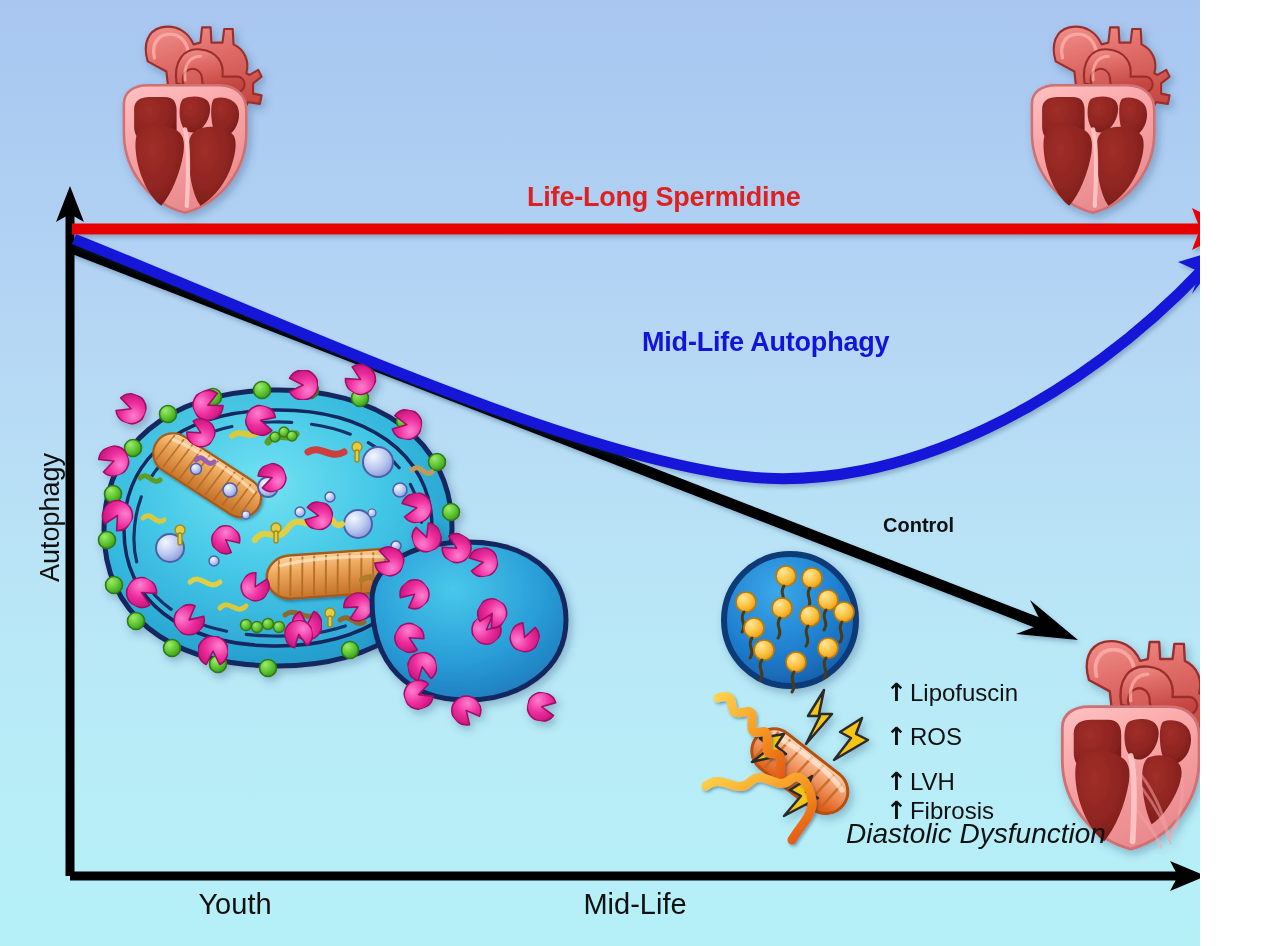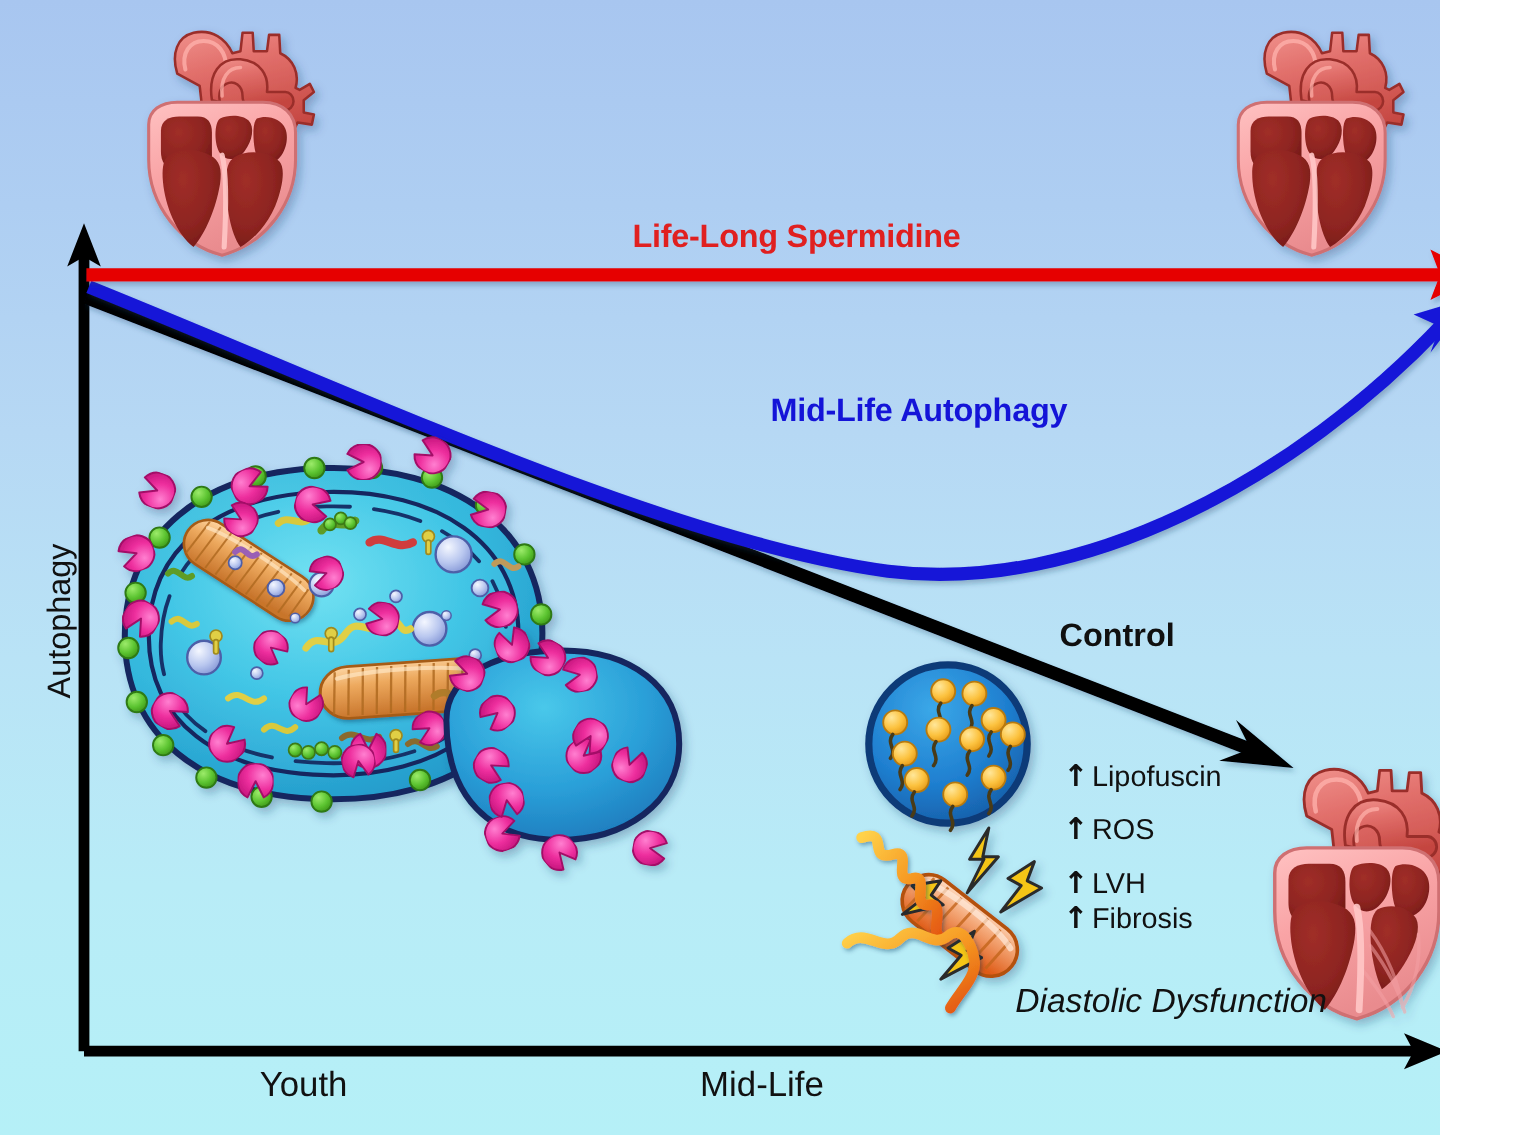--- a/index.html
+++ b/index.html
@@ -38,21 +38,21 @@
   }
   .lbl-midlife {
     font-size: 27px;
     font-weight: bold;
     color: #1414d8;
     left: 642px;
     top: 327px;
     letter-spacing: -0.2px;
   }
   .lbl-control {
-    font-size: 27px;
+    font-size: 20px;
     font-weight: bold;
     color: #101010;
     left: 883px;
     top: 514px;
   }
   .lbl-normal-autophagy {
     font-size: 24px;
     left: 133px;
     top: 670px;
     color: #1a1a1a;
@@ -66,29 +66,30 @@
     text-align: center;
     transform: rotate(-90deg);
   }
   .tick {
     font-size: 29px;
     color: #111111;
     text-align: center;
     top: 888px;
     width: 220px;
   }
-  .tick-youth { left: 143px; }
+  .tick-youth { left: 125px; }
   .tick-midlife { left: 525px; }
   .tick-aged { left: 985px; }
   .path-item {
     position: absolute;
     font-size: 24px;
     color: #111111;
     white-space: nowrap;
     left: 886px;
+    margin-top: 46px;
   }
   .path-item .arw {
     font-family: "DejaVu Sans", sans-serif;
     font-weight: bold;
     font-size: 25px;
     margin-right: 3px;
   }
   .p0 { top: 632px; }
   .p1 { top: 676px; }
   .p2 { top: 721px; text-align: right; }

